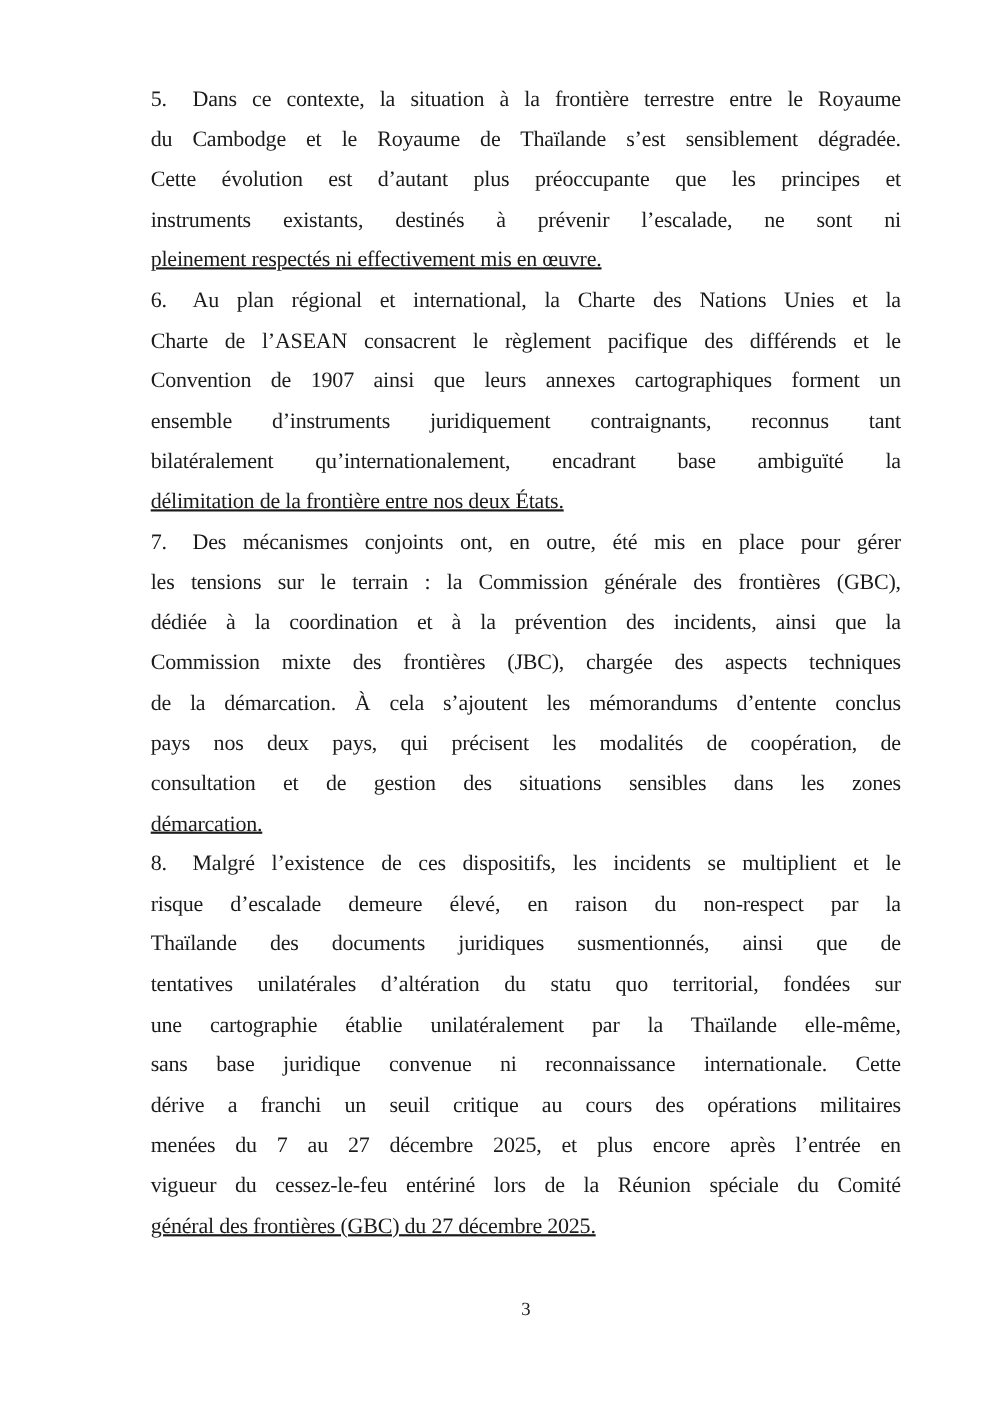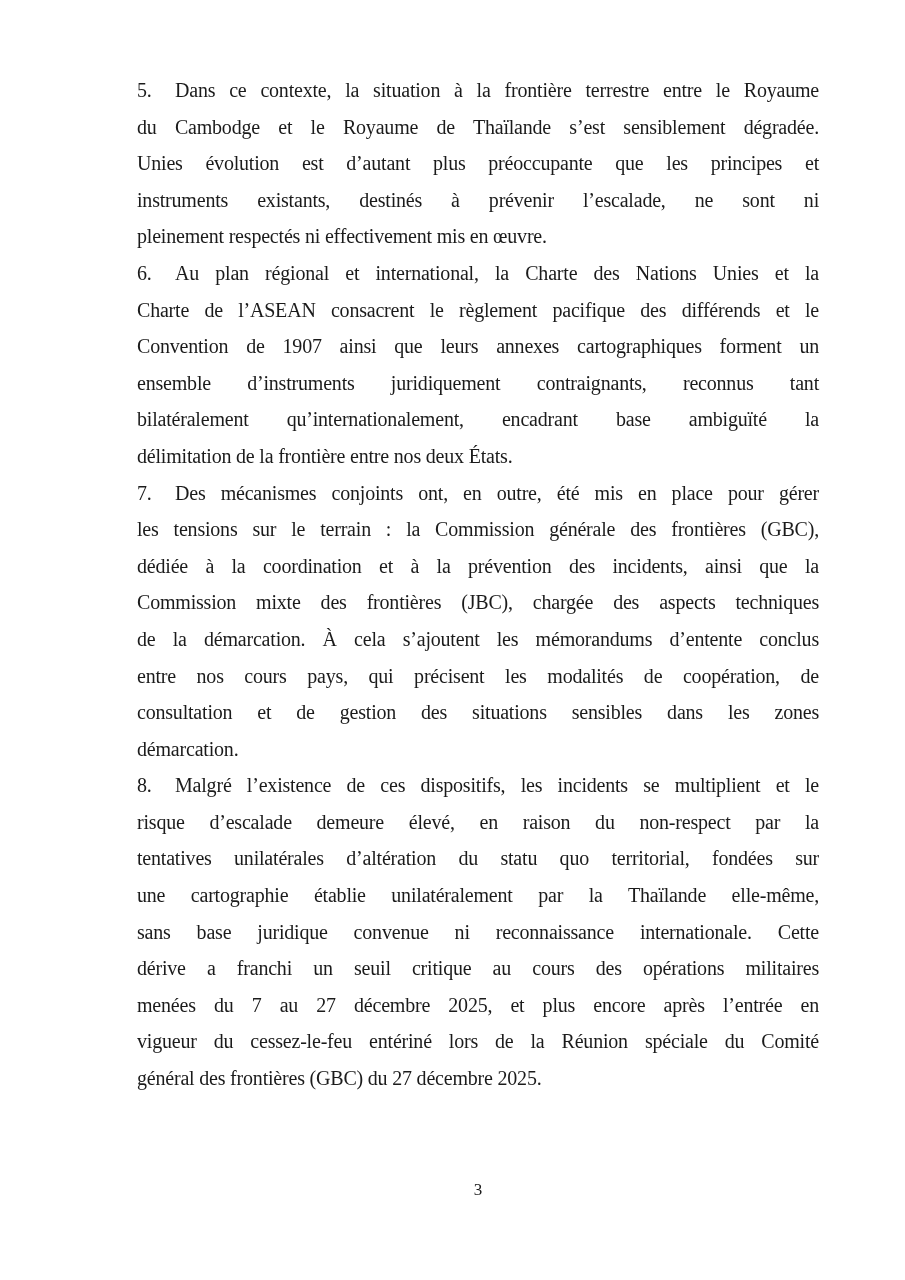--- a/index.html
+++ b/index.html
@@ -30,20 +30,21 @@
     height: 36.6px;
     text-align: justify;
     text-align-last: justify;
     -moz-text-align-last: justify;
     white-space: normal;
   }
   .line--end {
     text-align-last: left;
     -moz-text-align-last: left;
     word-spacing: normal;
+    text-decoration: underline;
   }
   .pnum {
     display: inline-block;
     width: 38px;
   }
   .pagenum {
     position: absolute;
     left: 137px;
     top: 1178px;
     width: 682px;
@@ -53,39 +54,40 @@
     color: #1b1b1b;
   }
 </style>
 </head>
 <body>
 
 <div class="page">
   <div class="textblock">
       <div class="line"><span class="pnum">5.</span>Dans ce contexte, la situation à la frontière terrestre entre le Royaume</div>
       <div class="line">du Cambodge et le Royaume de Thaïlande s’est sensiblement dégradée.</div>
-      <div class="line">Unies évolution est d’autant plus préoccupante que les principes et</div>
+      <div class="line">Cette évolution est d’autant plus préoccupante que les principes et</div>
       <div class="line">instruments existants, destinés à prévenir l’escalade, ne sont ni</div>
       <div class="line line--end">pleinement respectés ni effectivement mis en œuvre.</div>
       <div class="line"><span class="pnum">6.</span>Au plan régional et international, la Charte des Nations Unies et la</div>
       <div class="line">Charte de l’ASEAN consacrent le règlement pacifique des différends et le</div>
       <div class="line">Convention de 1907 ainsi que leurs annexes cartographiques forment un</div>
       <div class="line">ensemble d’instruments juridiquement contraignants, reconnus tant</div>
       <div class="line">bilatéralement qu’internationalement, encadrant base ambiguïté la</div>
       <div class="line line--end">délimitation de la frontière entre nos deux États.</div>
       <div class="line"><span class="pnum">7.</span>Des mécanismes conjoints ont, en outre, été mis en place pour gérer</div>
       <div class="line">les tensions sur le terrain : la Commission générale des frontières (GBC),</div>
       <div class="line">dédiée à la coordination et à la prévention des incidents, ainsi que la</div>
       <div class="line">Commission mixte des frontières (JBC), chargée des aspects techniques</div>
       <div class="line">de la démarcation. À cela s’ajoutent les mémorandums d’entente conclus</div>
-      <div class="line">entre nos cours pays, qui précisent les modalités de coopération, de</div>
+      <div class="line">pays nos deux pays, qui précisent les modalités de coopération, de</div>
       <div class="line">consultation et de gestion des situations sensibles dans les zones</div>
       <div class="line line--end">démarcation.</div>
       <div class="line"><span class="pnum">8.</span>Malgré l’existence de ces dispositifs, les incidents se multiplient et le</div>
       <div class="line">risque d’escalade demeure élevé, en raison du non-respect par la</div>
+      <div class="line">Thaïlande des documents juridiques susmentionnés, ainsi que de</div>
       <div class="line">tentatives unilatérales d’altération du statu quo territorial, fondées sur</div>
       <div class="line">une cartographie établie unilatéralement par la Thaïlande elle-même,</div>
       <div class="line">sans base juridique convenue ni reconnaissance internationale. Cette</div>
       <div class="line">dérive a franchi un seuil critique au cours des opérations militaires</div>
       <div class="line">menées du 7 au 27 décembre 2025, et plus encore après l’entrée en</div>
       <div class="line">vigueur du cessez-le-feu entériné lors de la Réunion spéciale du Comité</div>
       <div class="line line--end">général des frontières (GBC) du 27 décembre 2025.</div>
     </div>
   <div class="pagenum">3</div>
 </div>

